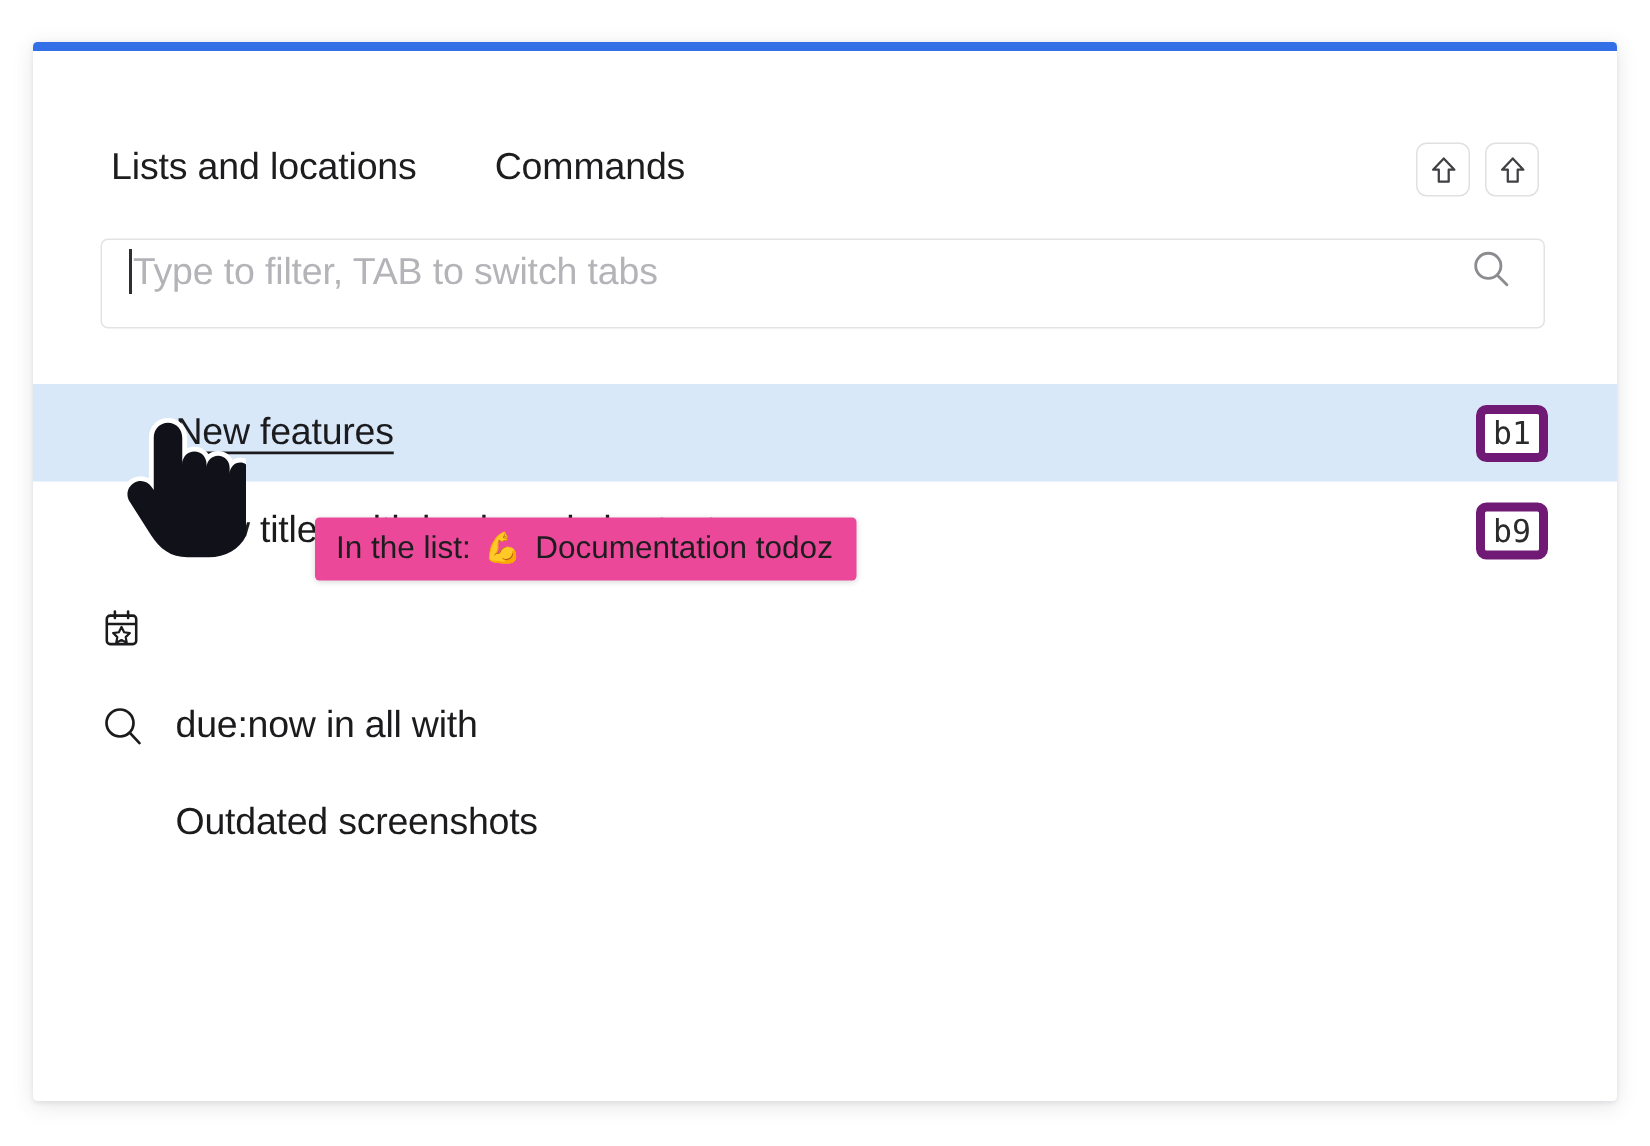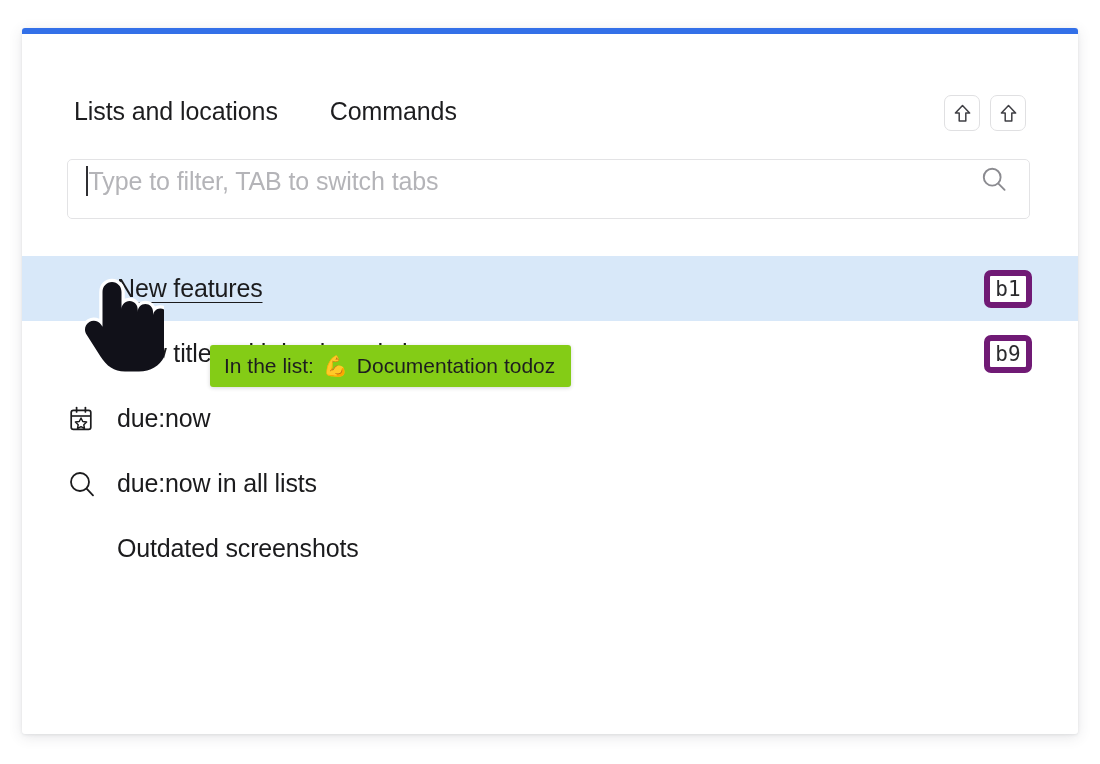--- a/index.html
+++ b/index.html
@@ -209,21 +209,21 @@
 
   .row-badge.hidden { visibility: hidden; }
 
   
   .tooltip {
     position: absolute;
     left: 188px;
     top: 317px;
     height: 42px;
     padding: 0 16px 0 14px;
-    background: #84cc16;
+    background: #ec4899;
     border-radius: 3px;
     box-shadow: 0 1px 4px rgba(0, 0, 0, 0.16);
     display: flex;
     align-items: center;
     gap: 9px;
     font-size: 21px;
     color: #1d1d1f;
     white-space: nowrap;
     z-index: 40;
   }
@@ -319,32 +319,31 @@
       <div class="result-row">
         <div class="row-icon">
           <svg width="28" height="28" viewBox="0 0 28 28" fill="none">
             <rect x="4.2" y="5.4" width="19.6" height="19.0" rx="2.2" stroke="#1b1b1d" stroke-width="1.7"></rect>
             <line x1="4.2" y1="11.0" x2="23.8" y2="11.0" stroke="#1b1b1d" stroke-width="1.6"></line>
             <line x1="9.6" y1="2.6" x2="9.6" y2="7.0" stroke="#1b1b1d" stroke-width="1.7" stroke-linecap="round"></line>
             <line x1="18.4" y1="2.6" x2="18.4" y2="7.0" stroke="#1b1b1d" stroke-width="1.7" stroke-linecap="round"></line>
             <path d="M14 13.0 L15.75 16.5 L19.6 17.05 L16.8 19.75 L17.5 23.5 L14 21.7 L10.5 23.5 L11.2 19.75 L8.4 17.05 L12.25 16.5 Z" stroke="#1b1b1d" stroke-width="1.45" stroke-linejoin="round" fill="none"></path>
           </svg>
         </div>
-        <div class="row-label">due:now</div>
         <div class="row-badge hidden"></div>
       </div>
 
       <div class="result-row">
         <div class="row-icon">
           <svg width="30" height="30" viewBox="0 0 30 30" fill="none">
             <circle cx="13.0" cy="13.0" r="9.0" stroke="#1b1b1d" stroke-width="1.8"></circle>
             <line x1="19.6" y1="19.6" x2="26.0" y2="26.4" stroke="#1b1b1d" stroke-width="1.8" stroke-linecap="round"></line>
           </svg>
         </div>
-        <div class="row-label">due:now in all lists</div>
+        <div class="row-label">due:now in all with</div>
         <div class="row-badge hidden"></div>
       </div>
 
 
       <div class="result-row">
         <div class="row-icon empty"></div>
         <div class="row-label">Outdated screenshots</div>
         <div class="row-badge hidden"></div>
       </div>
 

